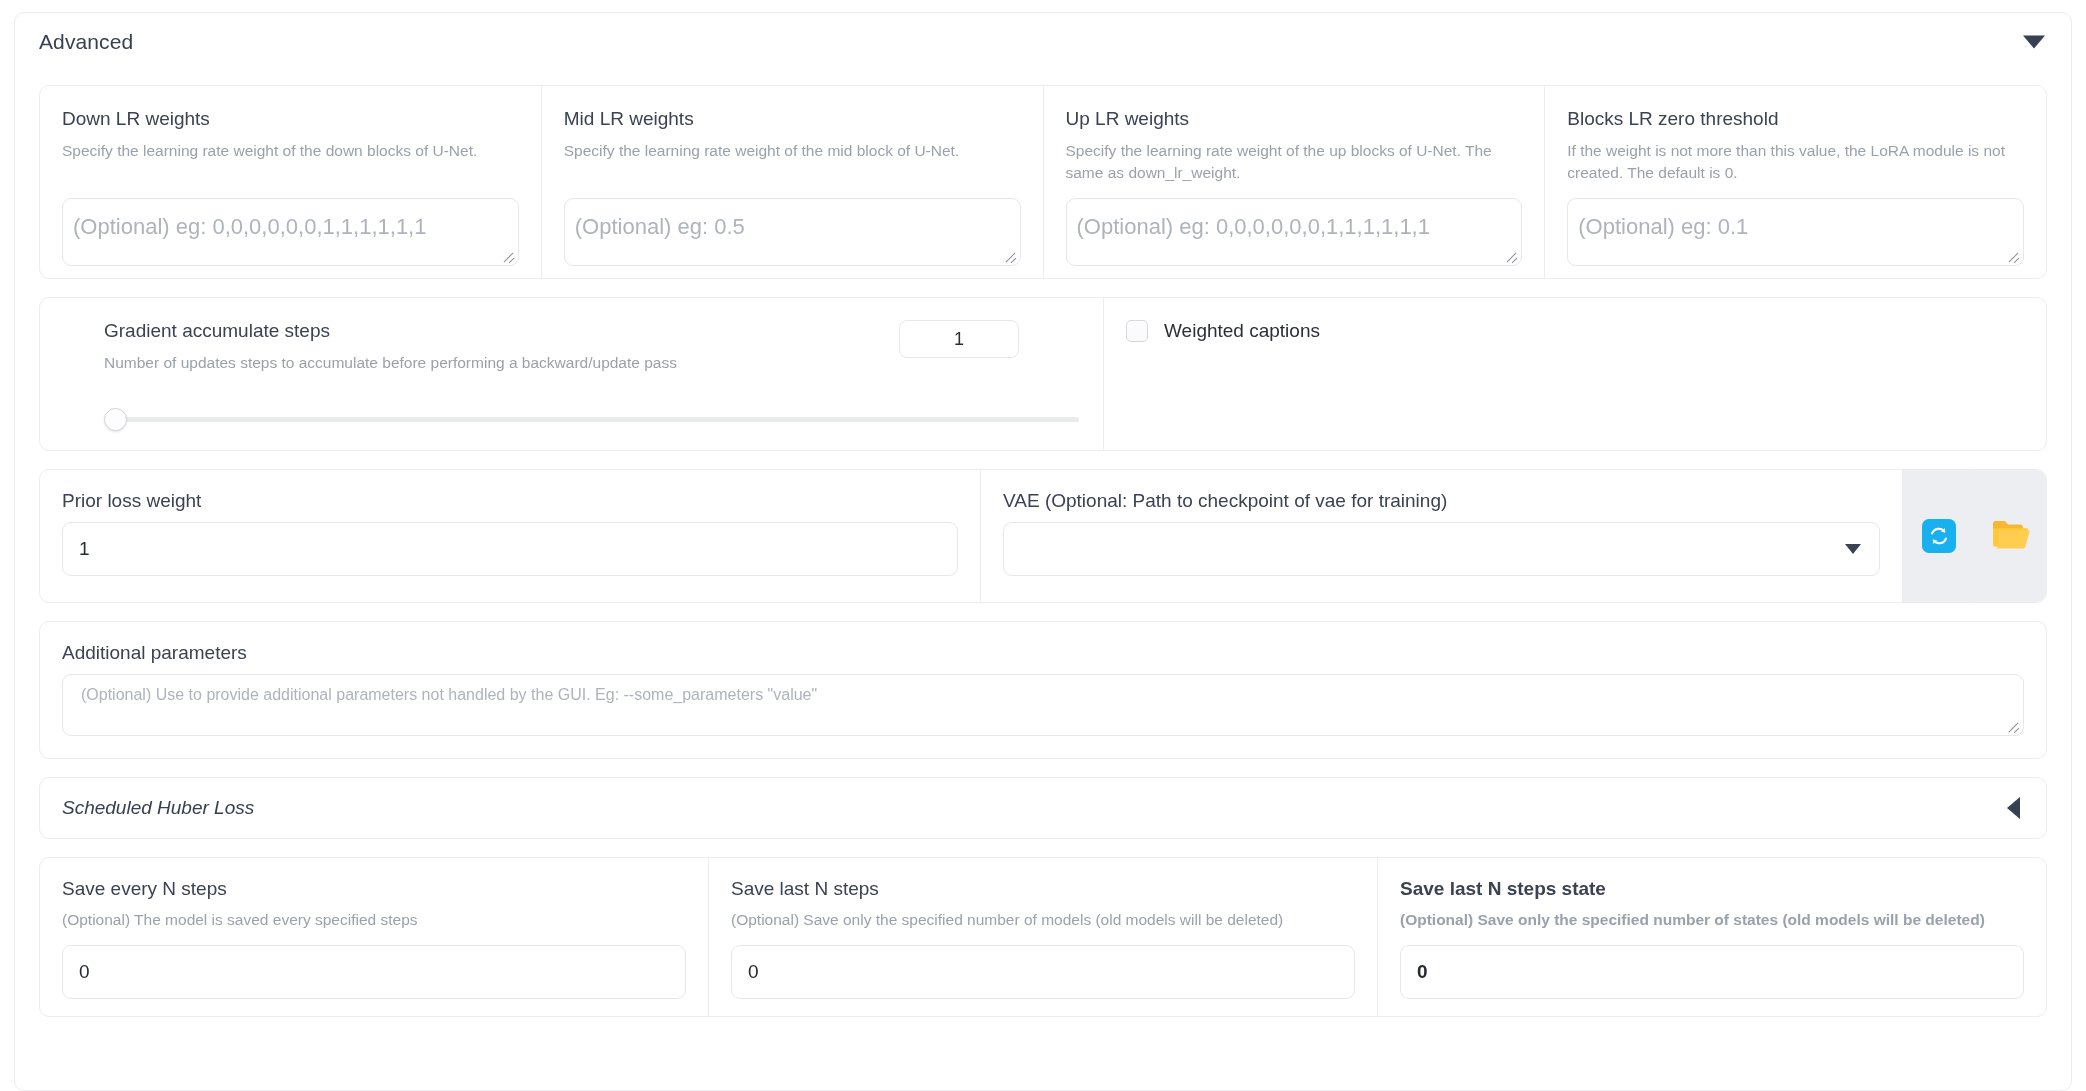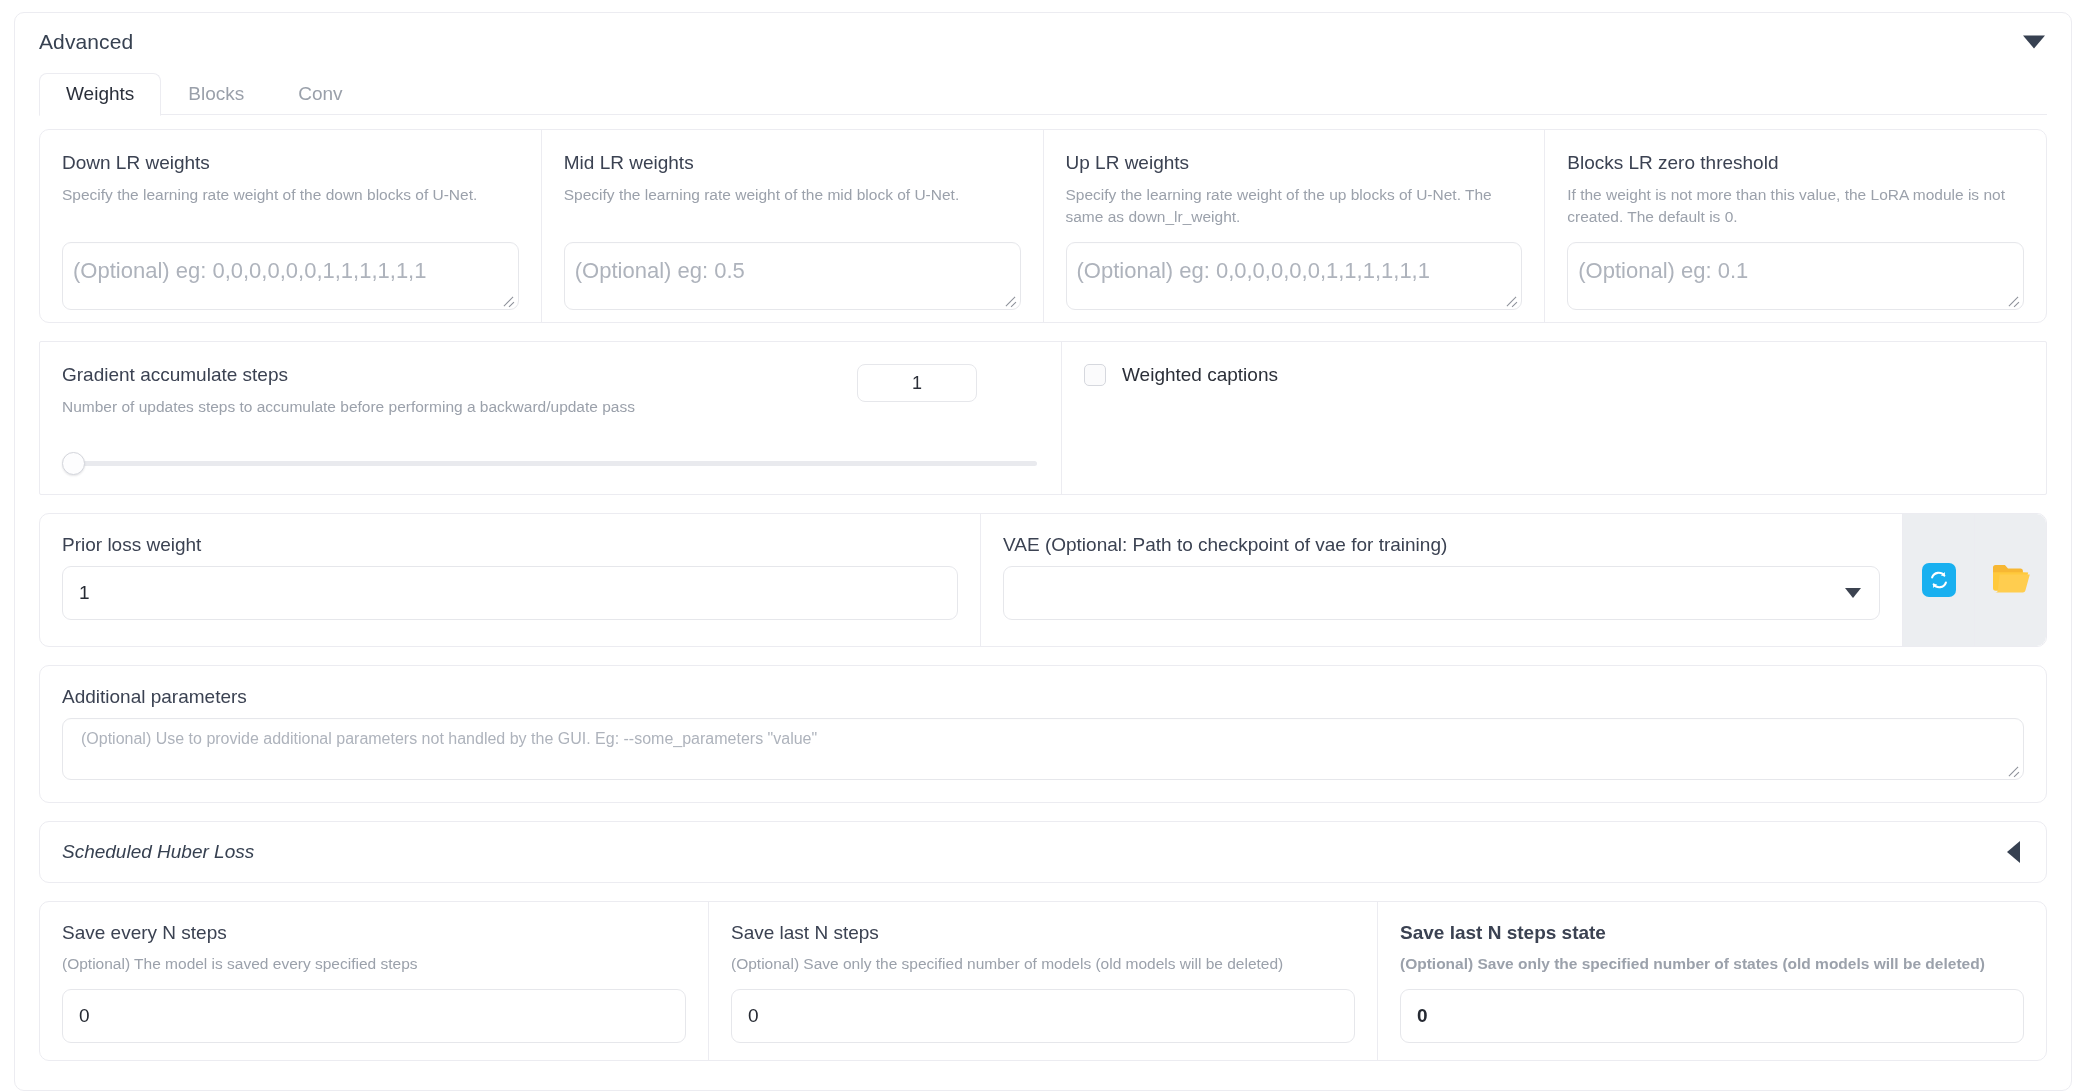--- a/index.html
+++ b/index.html
@@ -160,24 +160,25 @@
   }
   .resize-grip::after {
     width: 7px; right: -1px; bottom: 1px;
     transform: rotate(-45deg);
   }
 
   
   .row {
     margin: 18px 24px 0 24px;
     border: 1px solid #ececf1;
-    border-radius: 2px;
+    border-radius: 10px;
     display: flex;
     background: #fff;
     overflow: hidden;
+    padding-left: 42px;
   }
   .row-left {
     flex: 0 0 1022px;
     padding: 20px 24px 20px 22px;
     border-right: 1px solid #ececf1;
     position: relative;
   }
   .row-right {
     flex: 1 1 auto;
     padding: 22px 22px;
@@ -387,27 +388,20 @@
 
 <div class="page">
 
   <div class="accordion">
 
     <div class="acc-header">
       <span class="acc-title">Advanced</span>
       <span class="acc-caret"></span>
     </div>
 
-    <div class="tabs-wrap">
-      <div class="tabstrip">
-        <div class="tab active">Weights</div>
-        <div class="tab">Blocks</div>
-        <div class="tab">Conv</div>
-      </div>
-    </div>
 
     <div class="weights-group">
 
       <div class="wcol">
         <div class="field-label">Down LR weights</div>
         <div class="field-help help-2">Specify the learning rate weight of the down blocks of U-Net.</div>
         <div class="textarea">
           <span>(Optional) eg: 0,0,0,0,0,0,1,1,1,1,1,1</span>
           <span class="resize-grip"></span>
         </div>

